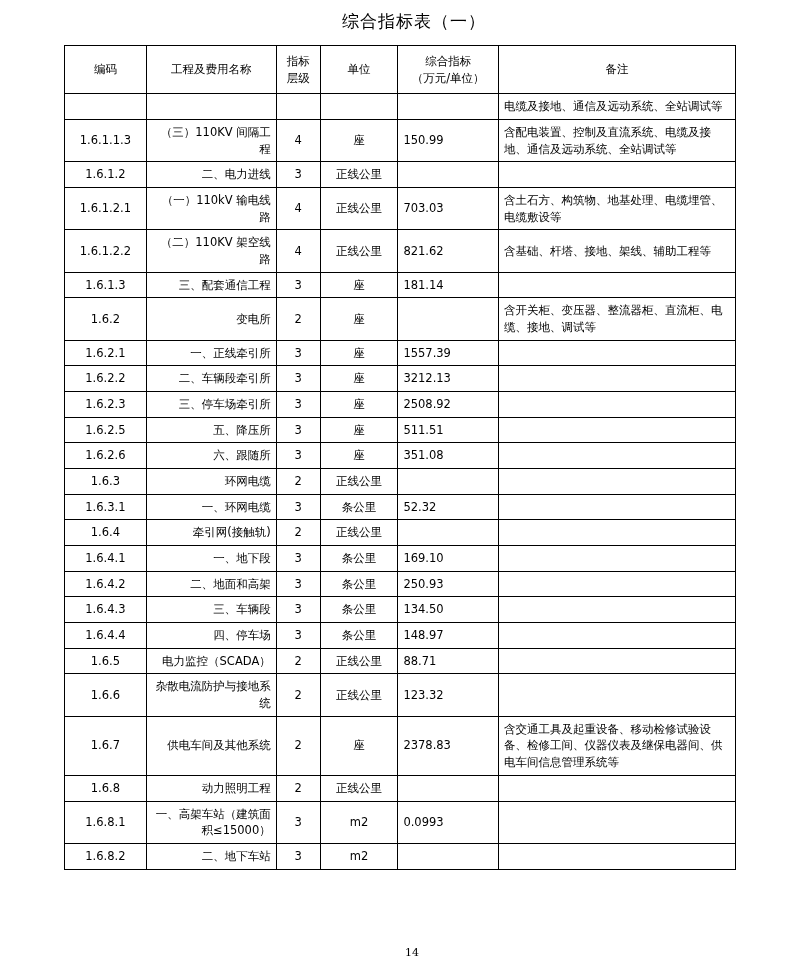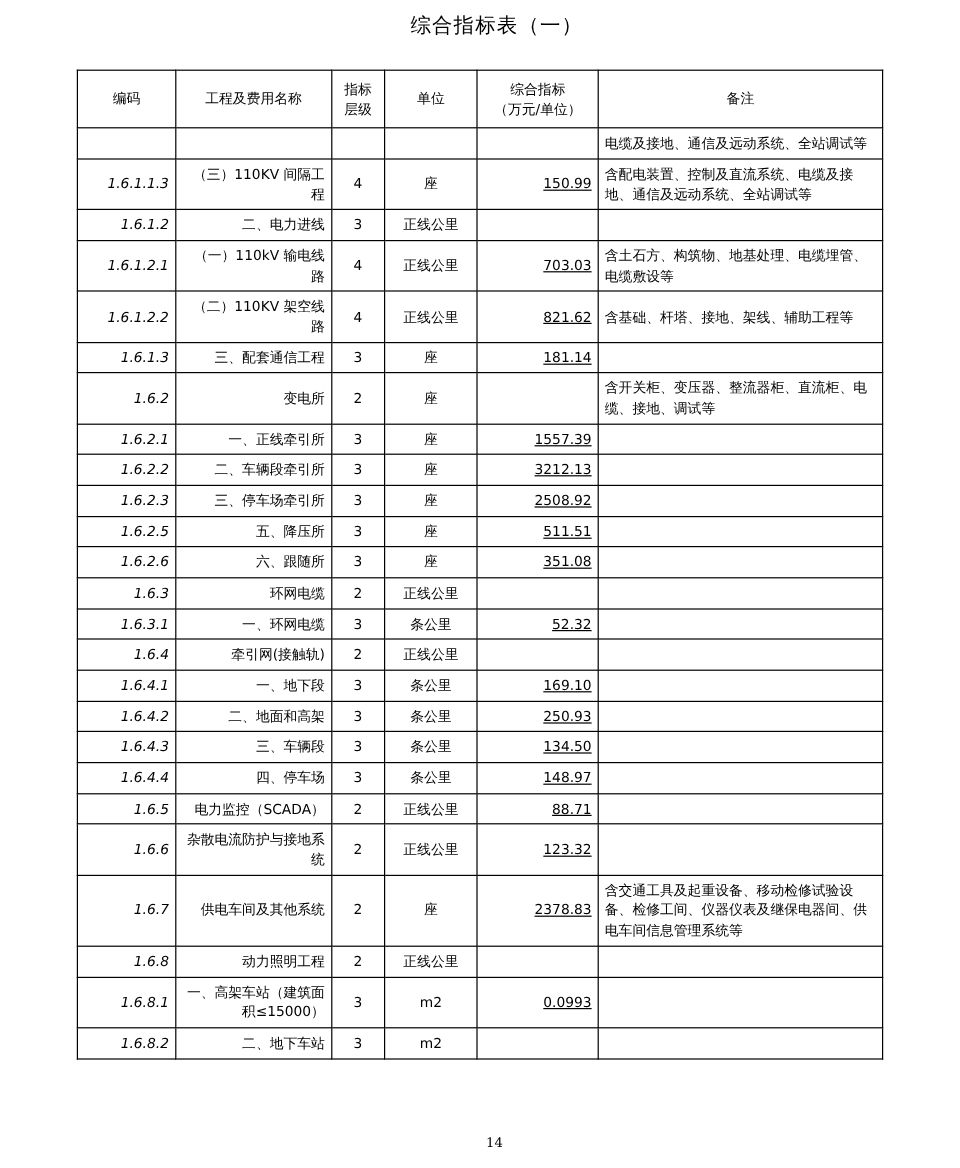--- a/index.html
+++ b/index.html
@@ -24,21 +24,21 @@
   .doc-title {
     text-align: center;
     font-size: 17px;
     font-family: "DejaVu Serif", "Liberation Serif", serif;
     letter-spacing: 1px;
     padding-top: 10px;
     padding-bottom: 12px;
     padding-left: 28px;
   }
   .table-wrap {
-    margin: 13px auto;
+    margin: 0 auto;
     width: 672px;
   }
   table.main {
     border-collapse: collapse;
     width: 100%;
     table-layout: fixed;
   }
   table.main td, table.main th {
     border: 1px solid #000000;
     font-size: 11.5px;
@@ -51,25 +51,25 @@
     text-align: center;
     padding: 7px 4px;
   }
   .c-code   { width: 78px;  text-align: center; }
   .c-name   { width: 124px; text-align: left; }
   .c-level  { width: 42px;  text-align: center; }
   .c-unit   { width: 74px;  text-align: center; }
   .c-index  { width: 96px;  text-align: center; }
   .c-remark { width: 226px; text-align: left; }
 
-  td.code   { text-align: right; font-style: italic; }
+  td.code   { text-align: center; }
   td.name   { text-align: right; }
   td.level  { text-align: center; }
   td.unit   { text-align: center; }
-  td.index  { text-align: right; text-decoration: underline; }
+  td.index  { text-align: left; }
   td.remark { text-align: left; }
 
   .hdr-sub {
     display: block;
   }
   .page-number {
     position: absolute;
     bottom: 14px;
     left: 0;
     right: 0;

